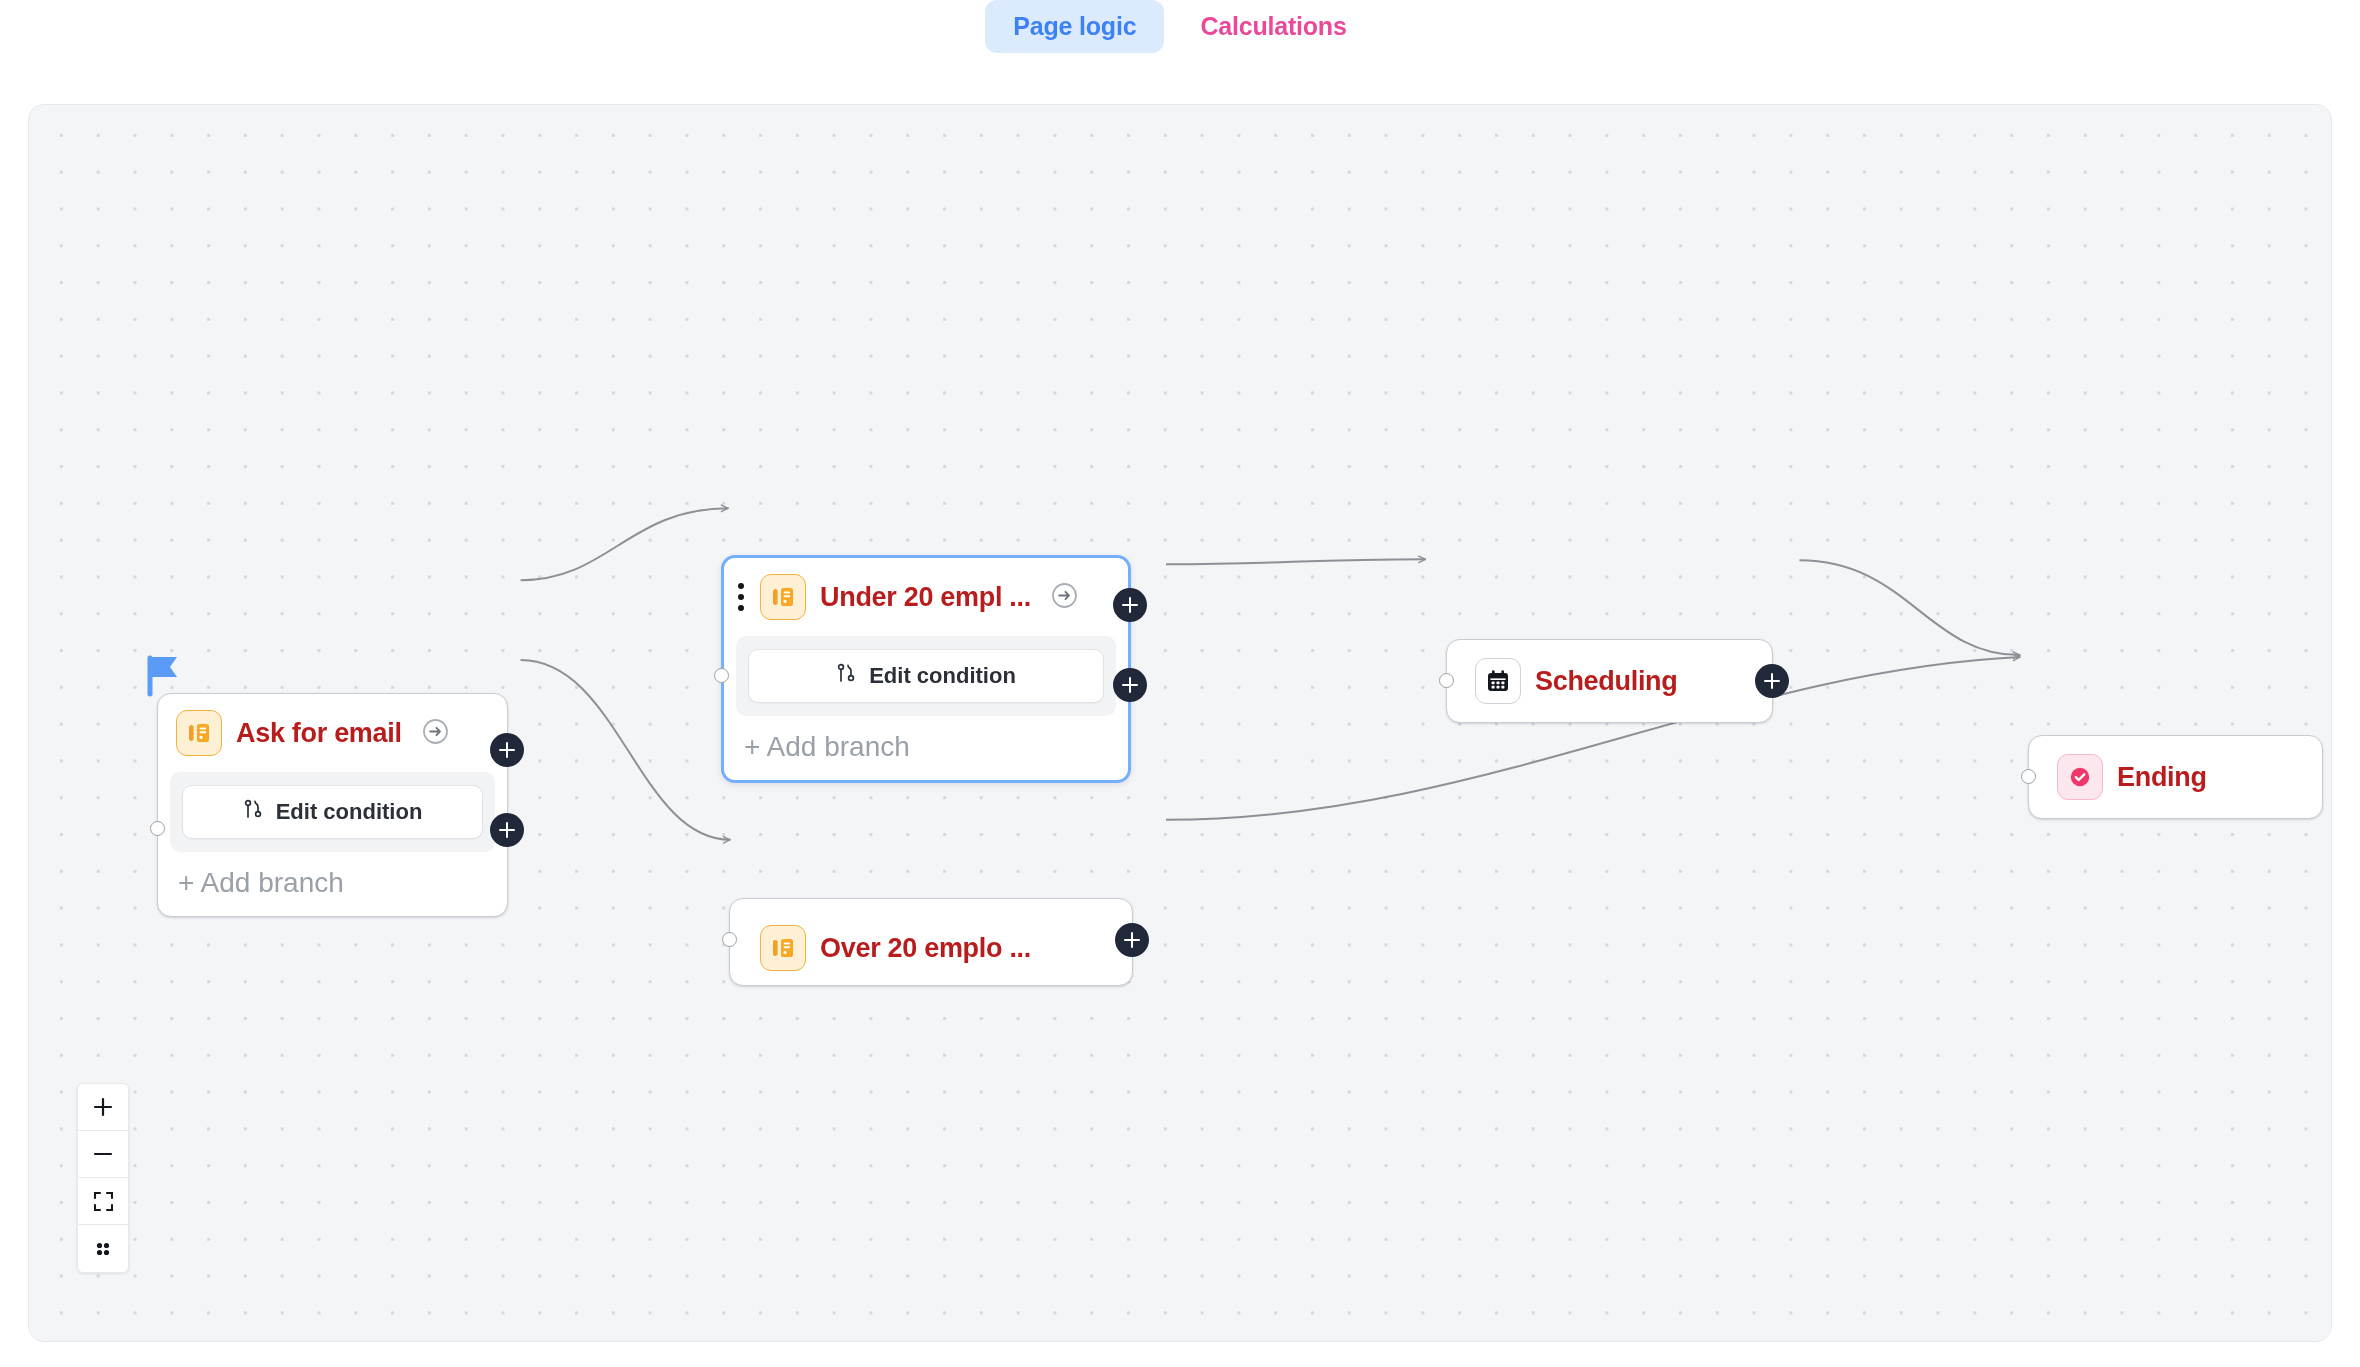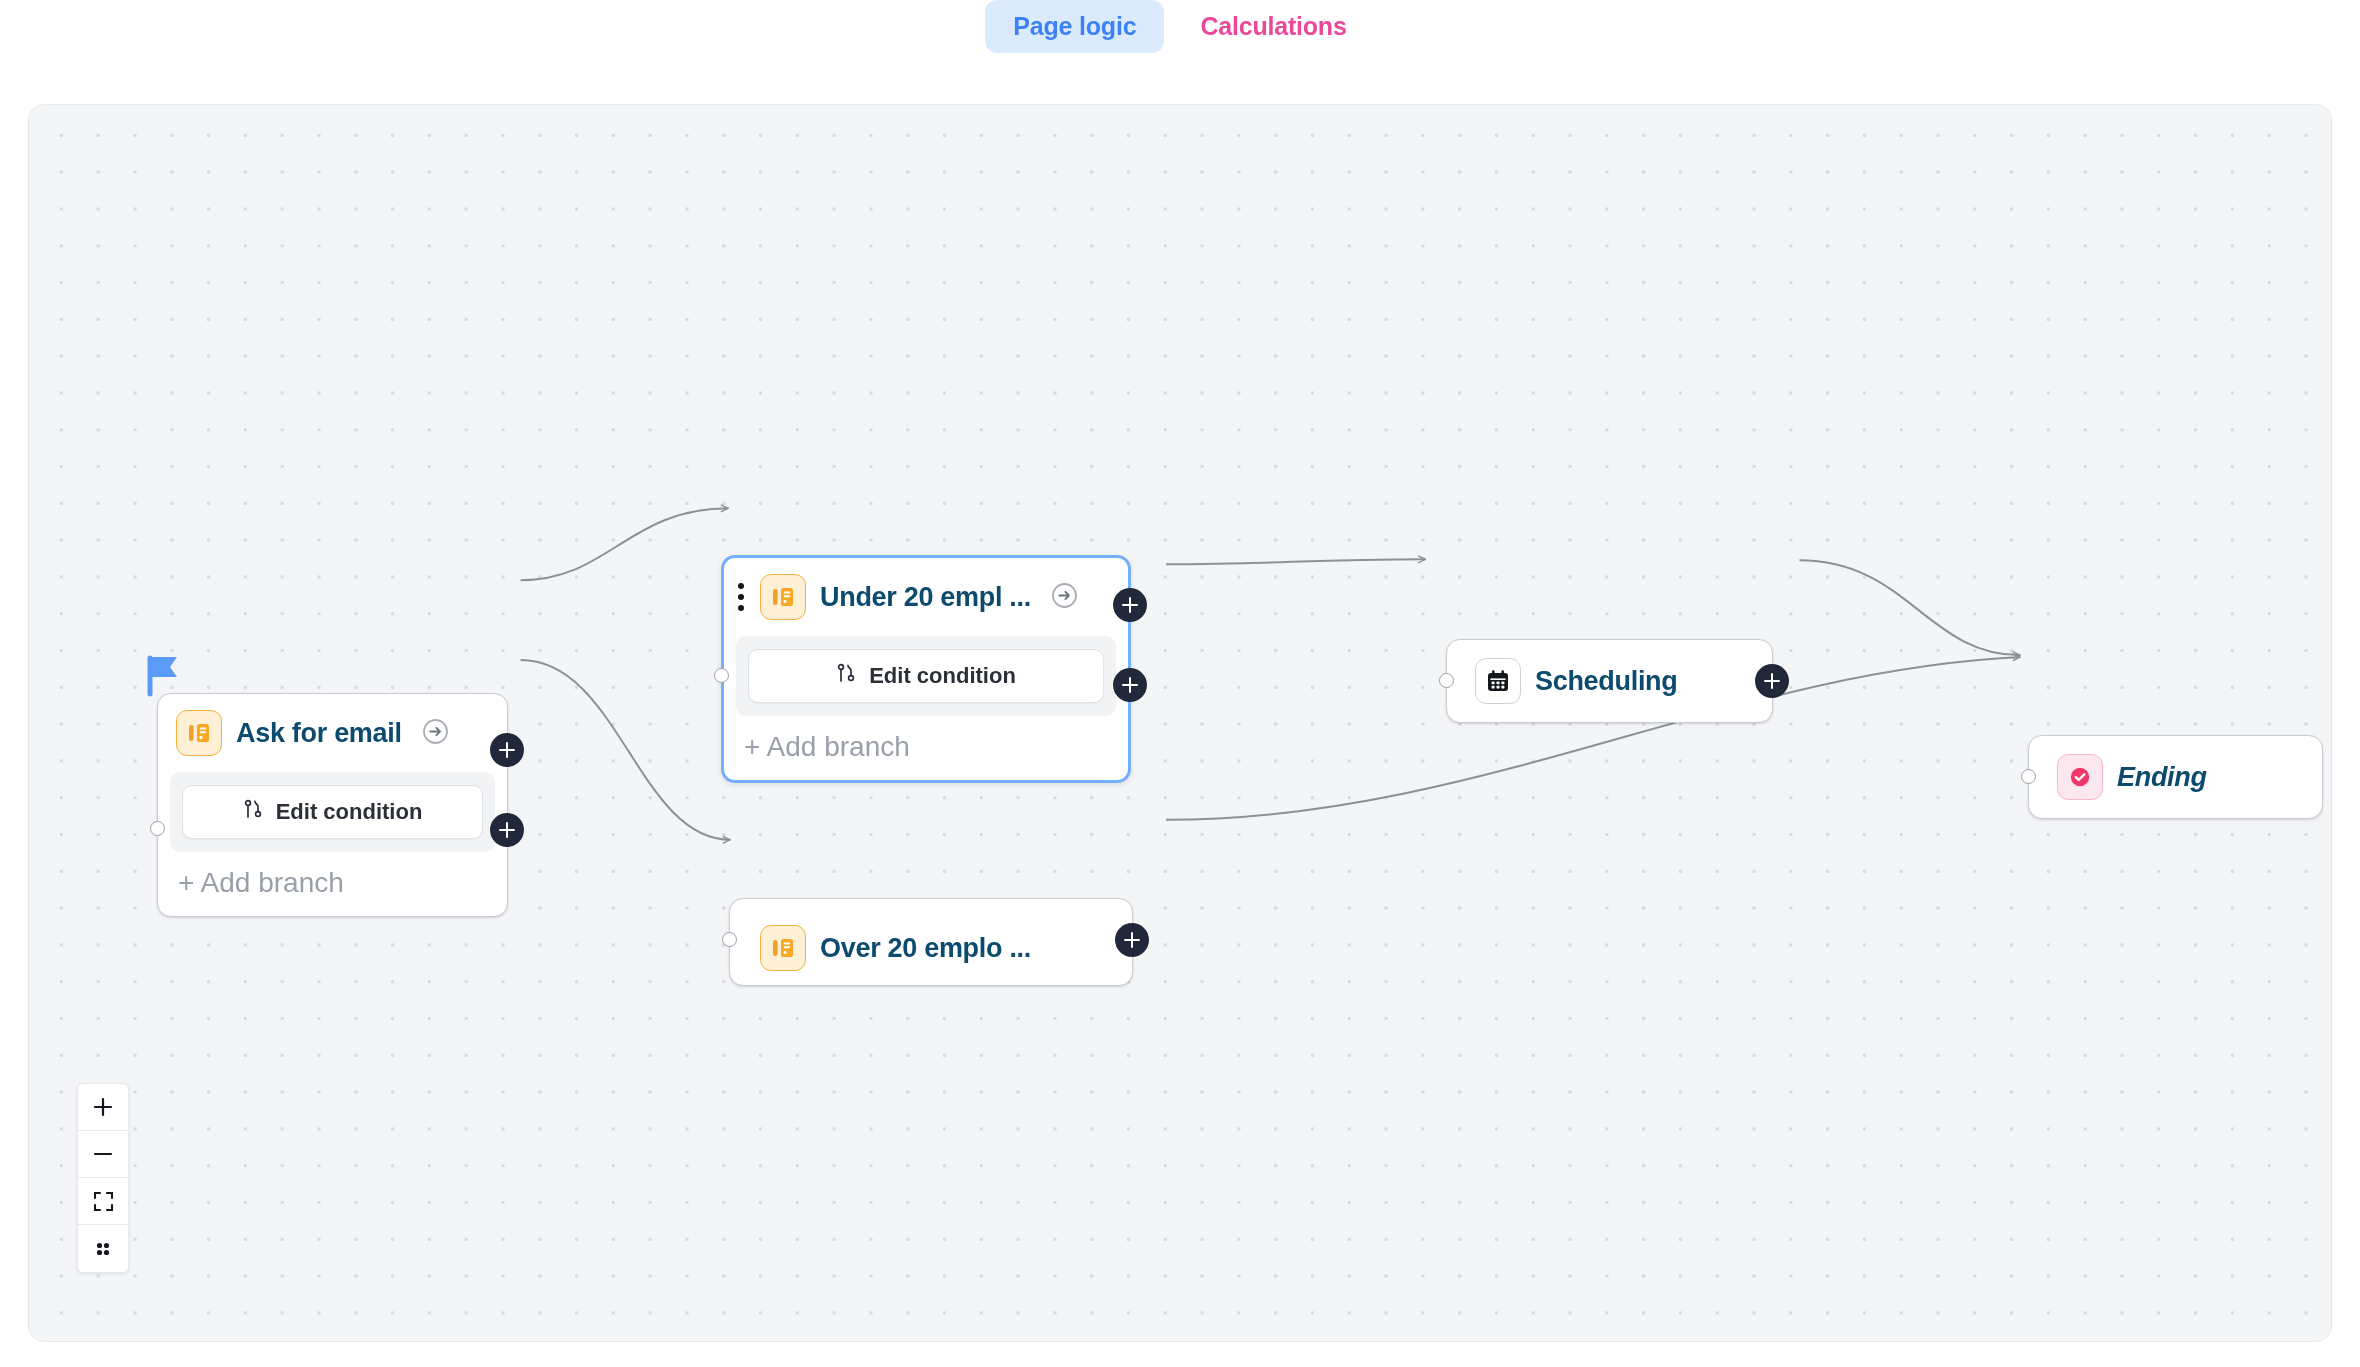--- a/index.html
+++ b/index.html
@@ -61,21 +61,21 @@
   .node-head {
     display: flex;
     align-items: center;
     gap: 14px;
     padding: 16px 20px 16px 18px;
     position: relative;
   }
   .node-title {
     font-size: 27px;
     font-weight: 700;
-    color: #0c4a6e;
+    color: #b91c1c;
     letter-spacing: -0.3px;
     white-space: nowrap;
   }
 
   
   .icon-tile {
     width: 46px; height: 46px;
     border-radius: 11px;
     display: flex; align-items: center; justify-content: center;
     flex: 0 0 auto;
@@ -331,21 +331,21 @@
           </g>
         </svg>
       </span>
       <span class="node-title">Scheduling</span>
     </div>
     <div class="port" style="left:-8px; top:33px;"></div>
     <div class="plus" style="right:-17px; top:24px;"></div>
   </div>
 
   <div class="node" style="left:1999px; top:630px; width:295px;">
-    <div class="node-head" style="padding:18px 20px 18px 28px;font-style:italic;">
+    <div class="node-head" style="padding:18px 20px 18px 28px;">
       <span class="icon-tile ending">
         <svg width="28" height="28" viewBox="0 0 28 28">
           <circle cx="14" cy="14" r="9.2" fill="#f0376a"></circle>
           <path d="M9.8,14.2 L12.7,17 L18.3,11.3" fill="none" stroke="#fff" stroke-width="2.4" stroke-linecap="round" stroke-linejoin="round"></path>
         </svg>
       </span>
       <span class="node-title">Ending</span>
     </div>
     <div class="port" style="left:-8px; top:33px;"></div>
   </div>

